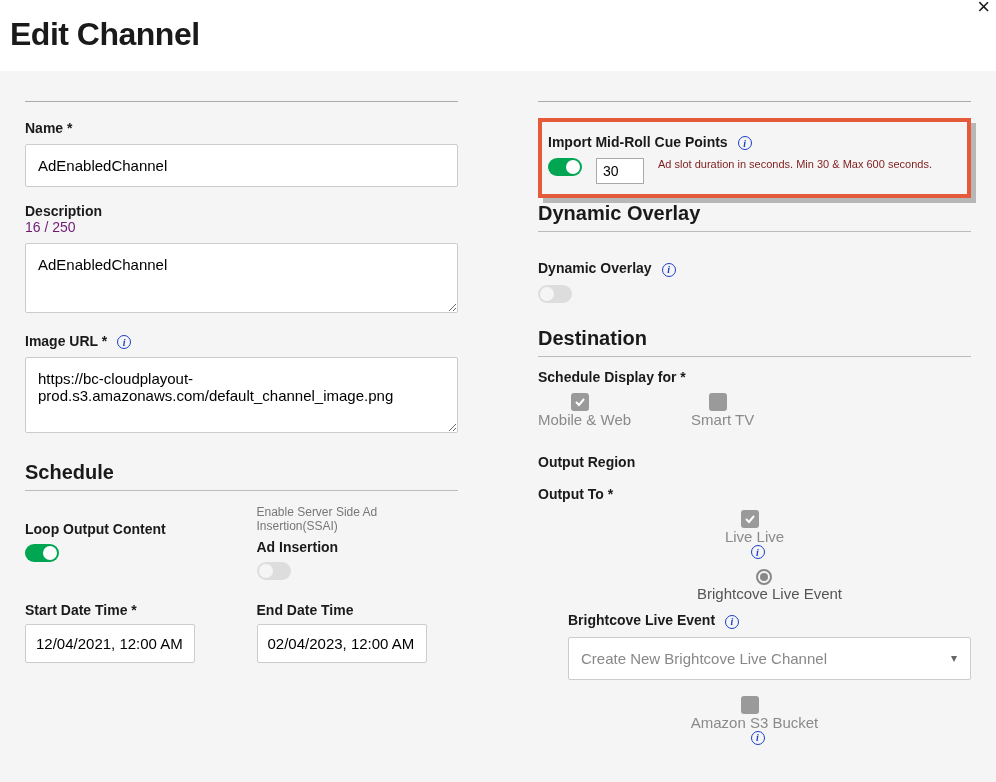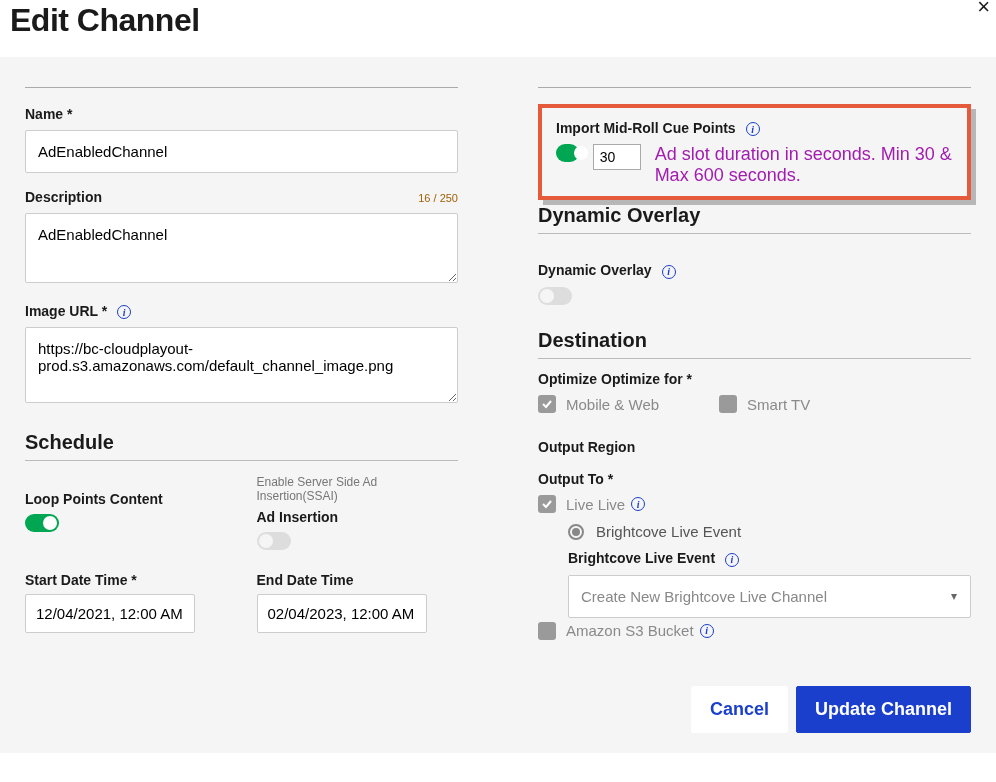--- a/index.html
+++ b/index.html
@@ -4,21 +4,21 @@
 <style>
   * { box-sizing: border-box; }
   body {
     margin: 0;
     font-family: -apple-system, BlinkMacSystemFont, "Segoe UI", Arial, sans-serif;
     background: #fff;
     color: #1a1a1a;
     width: 996px;
   }
   .header {
-    padding: 2px 10px 18px 10px;
+    padding: 16px 10px 18px 10px;
   }
   .header h1 {
     margin: 0;
     font-size: 32px;
     font-weight: 800;
     letter-spacing: -0.5px;
   }
   .content {
     background: #f5f5f5;
     padding: 30px 25px 20px 25px;
@@ -43,22 +43,23 @@
     font-size: 14px;
     font-weight: 700;
     display: block;
     margin-bottom: 8px;
   }
   .field-label-row {
     display: flex;
     justify-content: space-between;
     align-items: baseline;
     margin-bottom: 8px;
-  }
-  .counter { font-size: 11px; color: #a16207; font-weight: 400; }
+    flex-direction: column;
+  }
+  .counter { font-size: 14px; color: #701a75; font-weight: 400; }
   .text-input, .textarea, .select {
     width: 100%;
     border: 1px solid #ccc;
     background: #fff;
     padding: 12px 12px;
     font-size: 15px;
     font-family: inherit;
     border-radius: 2px;
   }
   .textarea { resize: both; min-height: 70px; }
@@ -103,21 +104,21 @@
   .toggle.disabled { background:#ddd; cursor:default; }
   .toggle.disabled::after { background:#f5f5f5; }
   
   .chk {
     width:18px;height:18px;border-radius:3px;
     display:inline-flex;align-items:center;justify-content:center;
     vertical-align:middle;margin-right:10px;
     background:#9a9a9a;color:#fff;font-size:13px;
   }
   .chk.unchecked { background:#9a9a9a; }
-  .chk-row { display:flex;align-items:center;margin-bottom:10px;color:#8a8a8a;font-size:15px; }
+  .chk-row { display:flex;align-items:center;margin-bottom:10px;color:#8a8a8a;font-size:15px;flex-direction:column; }
   
   .radio {
     width:16px;height:16px;border-radius:50%;
     border:2px solid #888;display:inline-flex;align-items:center;justify-content:center;
     vertical-align:middle;margin-right:12px;
   }
   .radio.sel::after { content:"";width:8px;height:8px;border-radius:50%;background:#888; }
   
   .select-wrap { position:relative; }
   .select-wrap::after {
@@ -126,27 +127,27 @@
   }
   .select { appearance:none; color:#888; }
   
   .date-input {
     border:1px solid #ccc;background:#fff;padding:10px 10px;font-size:15px;width:170px;border-radius:2px;
   }
   
   .highlight {
     border:4px solid #e55a3a;
     box-shadow: 5px 5px 0 rgba(0,0,0,0.25);
-    padding: 12px 14px 2px 14px;
+    padding: 12px 14px 2px 6px;
     margin-top: -2px;
     margin-bottom: 4px;
   }
   .slot-row { display:flex;align-items:flex-start;gap:14px;margin-top:8px;margin-bottom:8px; }
   .slot-input { width:48px;border:1px solid #aaa;padding:4px 6px;font-size:14px;background:#fff; }
-  .helper { font-size:18px;color:#a21caf; }
+  .helper { font-size:11px;color:#7f1d1d; }
   
   .footer {
     background:#f5f5f5;
     padding: 10px 25px 20px 25px;
     display:flex;justify-content:flex-end;gap:8px;
   }
   .btn {
     padding:12px 18px;font-size:18px;font-weight:600;border-radius:2px;cursor:pointer;
   }
   .btn-secondary { background:#fff;color:#1a3fcc;border:1px solid #fff; }
@@ -189,21 +190,21 @@
           <span class="info-icon">i</span>
         </label>
         <textarea class="textarea" style="min-height: 76px;">https://bc-cloudplayout-prod.s3.amazonaws.com/default_channel_image.png</textarea>
       </div>
 
       <div class="section-title">Schedule</div>
 
       <div class="two-up" style="margin-top:14px">
         <div>
           <span style="height:16px;display:block"></span>
-          <span class="sublabel-bold">Loop Points Content</span>
+          <span class="sublabel-bold">Loop Output Content</span>
           <span class="toggle on"></span>
         </div>
         <div>
           <span class="sublabel" style="font-size:12px;color:#777">Enable Server Side Ad Insertion(SSAI)</span>
           <span class="sublabel-bold">Ad Insertion</span>
           <span class="toggle disabled"></span>
         </div>
       </div>
 
       <div class="two-up" style="margin-top:22px">
@@ -239,21 +240,21 @@
         <label class="field-label">
           <span>Dynamic Overlay</span>
           <span class="info-icon">i</span>
         </label>
         <span class="toggle disabled"></span>
       </div>
 
       <div class="section-title">Destination</div>
 
       <div class="field" style="margin-top:12px">
-        <label class="field-label">Optimize Optimize for *</label>
+        <label class="field-label">Schedule Display for *</label>
         <div style="display:flex;gap:60px">
           <div class="chk-row">
             <span class="chk">
               <svg width="12" height="12" viewBox="0 0 12 12">
                   <path d="M2 6 L5 9 L10 3" stroke="#fff" stroke-width="2" fill="none"></path>
                 </svg>
             </span>
             <span>Mobile &amp; Web</span>
           </div>
           <div class="chk-row">
@@ -289,21 +290,21 @@
             <span>Brightcove Live Event</span>
             <span class="info-icon">i</span>
           </label>
           <div class="select-wrap">
             <select class="select">
               <option>Create New Brightcove Live Channel</option>
             </select>
           </div>
         </div>
 
-        <div class="chk-row" style="margin-top:4px">
+        <div class="chk-row" style="margin-top:16px">
           <span class="chk unchecked"></span>
           <span>Amazon S3 Bucket</span>
           <span class="info-icon">i</span>
         </div>
       </div>
     </div>
   </div>
 
   <div class="footer">
     <button class="btn btn-secondary">Cancel</button>

